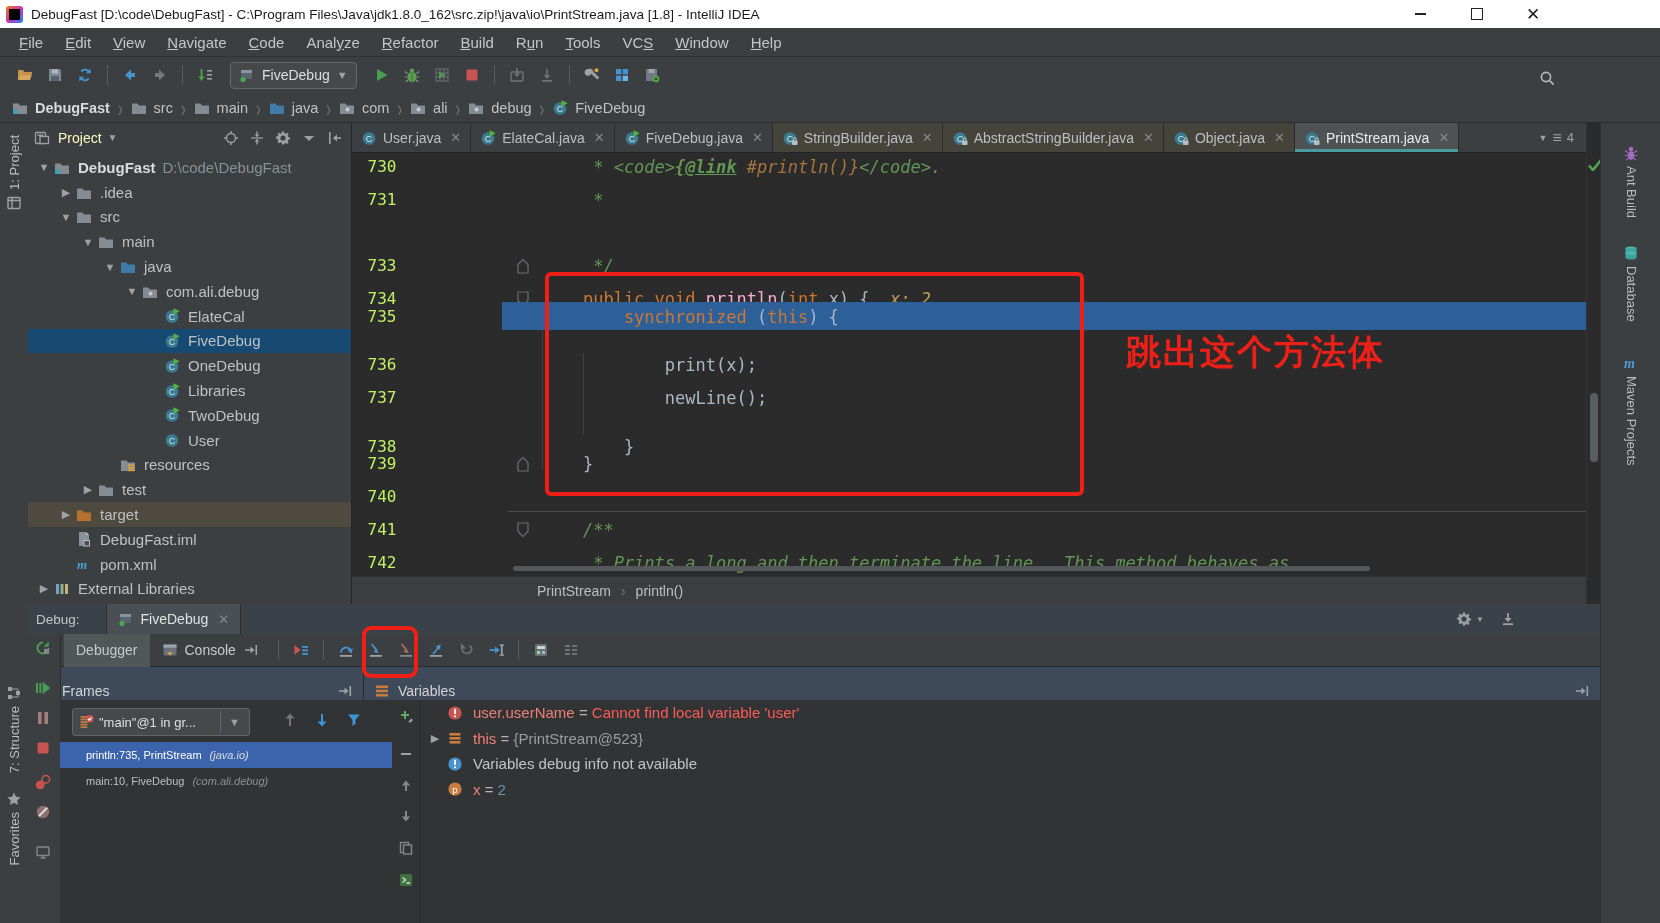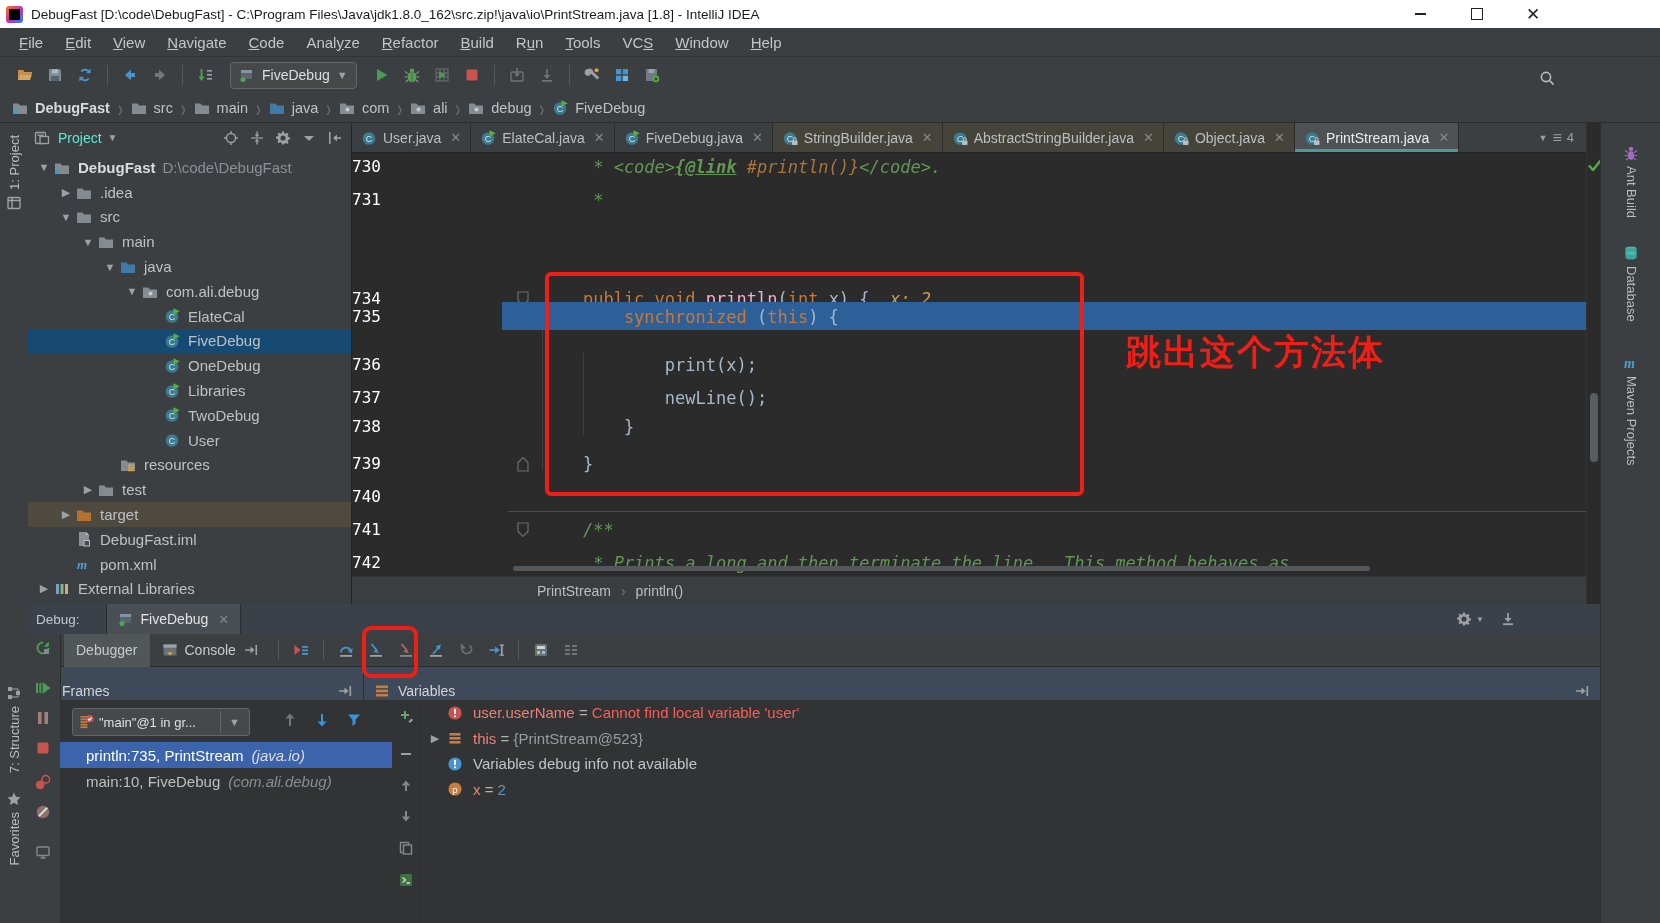--- a/index.html
+++ b/index.html
@@ -29,21 +29,21 @@
   .crumb{display:flex;align-items:center;gap:7px;color:#bfc2c5;font-size:14.5px;white-space:nowrap}
   .crumb.first .crum-label{font-weight:bold;color:#d8dadc}
   .crumb-sep{color:#6e7173;margin:0 8px;font-size:14px;transform:scaleY(1.7)}
   
   #leftstripe{position:absolute;left:0;top:123px;width:28px;height:800px;background:#3c3f41;border-right:1px solid #2c2e2f}
   .vlabel{writing-mode:vertical-rl;transform:rotate(180deg);font-size:13px;color:#b9bcbf;white-space:nowrap}
   .stripe-item{position:absolute;left:0;width:28px;display:flex;flex-direction:column;align-items:center;gap:5px}
   
   #projpanel{position:absolute;left:28px;top:123px;width:324px;height:481px;background:#3c3f41;border-right:1px solid #222426;box-sizing:border-box}
   #proj-header{height:29px;display:flex;align-items:center;padding:0 6px;gap:6px}
-  #proj-title{font-size:14px;color:#5eead4;margin-left:2px}
+  #proj-title{font-size:14px;color:#fef9c3;margin-left:2px}
   #proj-header .spacer{flex:1}
   #tree{position:absolute;left:0;top:32px;right:0;bottom:0;overflow:hidden}
   .trow{height:24.8px;display:flex;align-items:center;font-size:15px;color:#bec1c4;white-space:nowrap}
   .trow .arrow{width:16px;font-size:11px;color:#9da1a5;text-align:center;flex:none}
   .trow .ticon{width:20px;display:flex;justify-content:center;flex:none}
   .trow .tlabel{margin-left:6px}
   .trow.bold .tlabel{font-weight:bold;color:#d9dcde}
   .tsuffix{color:#8a9094;margin-left:7px}
   .trow.selected{background:#164a73}
   .trow.softsel{background:#4e4a3f}
@@ -51,21 +51,21 @@
   #editor{position:absolute;left:352px;top:123px;width:1234px;height:481px;background:#2b2b2b}
   #tabs{height:29px;background:#3c3f41;display:flex;align-items:stretch;border-bottom:1px solid #232526}
   .tab{display:flex;align-items:center;gap:6px;padding:0 9px;font-size:14px;color:#bcbfc2;border-right:1px solid #2b2b2b;background:#3c3f41}
   .tab.lib{background:#45443a}
   .tab.active{background:#4e5254;color:#e9eaeb;box-shadow:inset 0 -3px 0 #4a9b9b}
   .tab-close{color:#85898c;font-size:13px;margin-left:3px}
   #tab-overflow{margin-left:auto;display:flex;align-items:center;gap:5px;padding:0 12px;color:#9da1a4;font-size:13px}
   #code{position:absolute;left:0;top:27px;right:0;height:424px}
   .cline{position:absolute;left:0;right:0;height:33px;display:flex;align-items:center;font-family:"DejaVu Sans Mono",monospace;font-size:17px}
   .cline.exec::before{content:"";position:absolute;left:150px;right:0;top:2px;bottom:3px;background:#2d6099}
-  .lnum{width:60px;text-align:left;color:#ffffff;flex:none;position:relative;font-size:16px}
+  .lnum{width:60px;text-align:center;color:#bef264;flex:none;position:relative;font-size:16px}
   .lgap{width:98px;flex:none}
   .lfold{width:26px;flex:none;display:flex;justify-content:center;position:relative}
   .ltext{white-space:pre;position:relative;padding-left:6px}
   .tk-doc{color:#629755;font-style:italic}
   .tk-doclink{color:#629755;font-style:italic;font-weight:bold;text-decoration:underline}
   .tk-docval{color:#a9753f;font-style:italic}
   .tk-kw{color:#cc7832}
   .tk-method{color:#f9a8d4}
   .tk-plain{color:#a9b7c6}
   .tk-hint{color:#c49a56;font-style:italic}
@@ -97,21 +97,21 @@
   #vars-header{flex:1;background:#3e4a59;display:flex;align-items:center;padding:0 10px;gap:8px;font-size:14px;color:#d2d5d8;box-sizing:border-box}
   .hdr-spacer{flex:1}
   #rail{position:absolute;left:0;top:30px;width:32px;bottom:0;background:#3c3f41;border-right:1px solid #2b2d2f}
   #rail .icon{position:absolute;left:7px}
   #frames-body{position:absolute;left:32px;top:96px;width:332px;bottom:0;background:#313335}
   #thread-combo{position:absolute;left:12px;top:8px;width:178px;height:28px;background:#45494b;border:1px solid #61666a;border-radius:3px;display:flex;align-items:center;padding:0 5px;font-size:13px;color:#dde0e2;box-sizing:border-box}
   #thread-combo .carrot{margin-left:auto;border-left:1px solid #61666a;padding:5px 4px 5px 8px;color:#9da1a4;font-size:11px}
   #thread-text{margin-left:5px;white-space:nowrap;overflow:hidden}
   .fnav{position:absolute;top:12px}
   #frame-list{position:absolute;left:0;top:42px;right:0}
-  .frame-row{height:26px;display:flex;align-items:center;padding-left:26px;font-size:15px;color:#bdbfc2;white-space:nowrap}
+  .frame-row{height:26px;display:flex;align-items:center;padding-left:26px;font-size:11px;color:#bdbfc2;white-space:nowrap}
   .frame-row.selected{background:#3c64ac;color:#ffffff}
   .fpkg{font-style:italic;color:#8a8f94;margin-left:8px}
   .frame-row.selected .fpkg{color:#d9dce0}
   #watchrail{position:absolute;left:364px;top:96px;width:28px;bottom:0;background:#313335;border-right:1px solid #2b2d2f;box-sizing:border-box}
   #watchrail .icon{position:absolute;left:6px}
   #vars-body{position:absolute;left:392px;top:96px;right:0;bottom:0;background:#313335}
   .var-row{height:25.5px;display:flex;align-items:center;font-size:15px;padding-left:4px}
   .var-arrow{width:22px;text-align:center;color:#9da1a5;font-size:11px;flex:none}
   .var-icon{width:18px;display:flex;justify-content:center;flex:none;margin-right:9px}
   .var-name{color:#ec8077}
@@ -730,20 +730,30 @@
           <span class="lgap"></span>
           <span class="lfold"></span>
           <span class="ltext"><span class="tk-doc">     * &lt;code&gt;</span><span class="tk-doclink">{@link</span><span class="tk-docval"> #println()}</span><span class="tk-doc">&lt;/code&gt;.</span></span>
         </div>
         <div class="cline" style="top: 33px;">
           <span class="lnum">731</span>
           <span class="lgap"></span>
           <span class="lfold"></span>
           <span class="ltext"><span class="tk-doc">     *</span></span>
         </div>
+        <div class="cline" style="top: 99px;">
+          <span class="lnum">733</span>
+          <span class="lgap"></span>
+          <span class="lfold">
+            <svg width="12" height="16" viewBox="0 0 12 16" xmlns="http://www.w3.org/2000/svg">
+              <path d="M1 6.5L6 1.5 11 6.5V15H1z" fill="none" stroke="#6a6d70" stroke-width="1.2"></path>
+            </svg>
+          </span>
+          <span class="ltext"><span class="tk-doc">     */</span></span>
+        </div>
         <div class="cline" style="top: 132px;">
           <span class="lnum">734</span>
           <span class="lgap"></span>
           <span class="lfold">
             <svg width="12" height="16" viewBox="0 0 12 16" xmlns="http://www.w3.org/2000/svg">
               <path d="M1 9.5L6 14.5 11 9.5V1H1z" fill="none" stroke="#6a6d70" stroke-width="1.2"></path>
             </svg>
           </span>
           <span class="ltext"><span class="tk-kw">    public void </span><span class="tk-method">println</span><span class="tk-plain">(</span><span class="tk-kw">int</span><span class="tk-plain"> x) {  </span><span class="tk-hint">x: 2</span></span>
         </div>
@@ -758,21 +768,21 @@
           <span class="lgap"></span>
           <span class="lfold"></span>
           <span class="ltext"><span class="tk-plain">            print(x);</span></span>
         </div>
         <div class="cline" style="top: 231px;">
           <span class="lnum">737</span>
           <span class="lgap"></span>
           <span class="lfold"></span>
           <span class="ltext"><span class="tk-plain">            newLine();</span></span>
         </div>
-        <div class="cline" style="top: 260px;">
+        <div class="cline" style="top: 280px;">
           <span class="lnum">738</span>
           <span class="lgap"></span>
           <span class="lfold"></span>
           <span class="ltext"><span class="tk-plain">        }</span></span>
         </div>
         <div class="cline" style="top: 297px;">
           <span class="lnum">739</span>
           <span class="lgap"></span>
           <span class="lfold">
             <svg width="12" height="16" viewBox="0 0 12 16" xmlns="http://www.w3.org/2000/svg">

